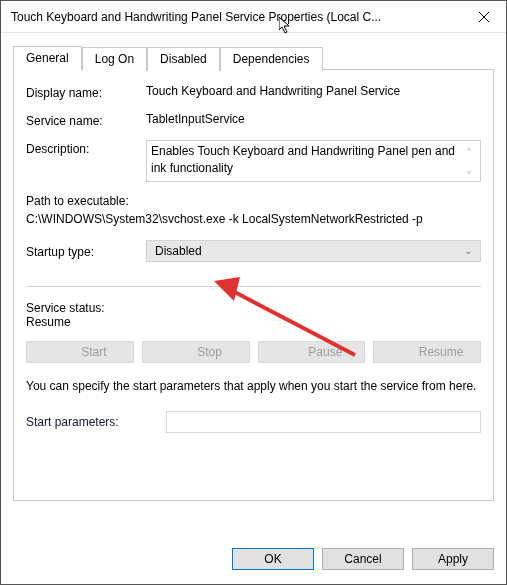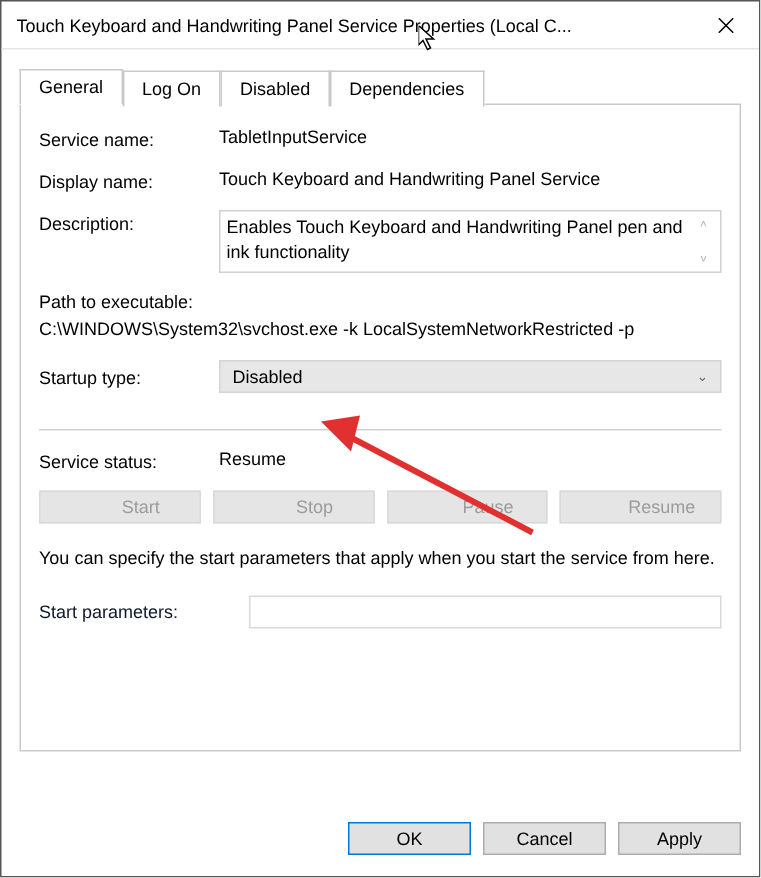--- a/index.html
+++ b/index.html
@@ -150,20 +150,21 @@
     font-size: 9px;
   }
   .hr {
     border: none;
     border-top: 1px solid #d0d0d0;
     margin: 24px 0 12px 0;
   }
   .svc-row {
     display: flex;
     margin-bottom: 12px;
+    flex-direction: column;
   }
   .btn-row {
     display: flex;
     gap: 8px;
     margin-bottom: 14px;
   }
   .ctrl-btn {
     flex: 1;
     height: 22px;
     background: #e5e5e5;
@@ -247,27 +248,27 @@
       <div class="tabstrip">
         <div class="tab active">General</div>
         <div class="tab">Log On</div>
         <div class="tab">Disabled</div>
         <div class="tab">Dependencies</div>
       </div>
 
       <div class="tabpanel">
 
         <div class="row">
+          <div class="lbl">Display name:</div>
+          <div class="val">Touch Keyboard and Handwriting Panel Service</div>
+        </div>
+
+        <div class="row">
           <div class="lbl">Service name:</div>
           <div class="val">TabletInputService</div>
-        </div>
-
-        <div class="row">
-          <div class="lbl">Display name:</div>
-          <div class="val">Touch Keyboard and Handwriting Panel Service</div>
         </div>
 
         <div class="row">
           <div class="lbl">Description:</div>
           <div class="descbox">
             <div class="txt">Enables Touch Keyboard and Handwriting Panel pen and ink functionality</div>
             <div class="spins">
               <span>˄</span>
               <span>˅</span>
             </div>

